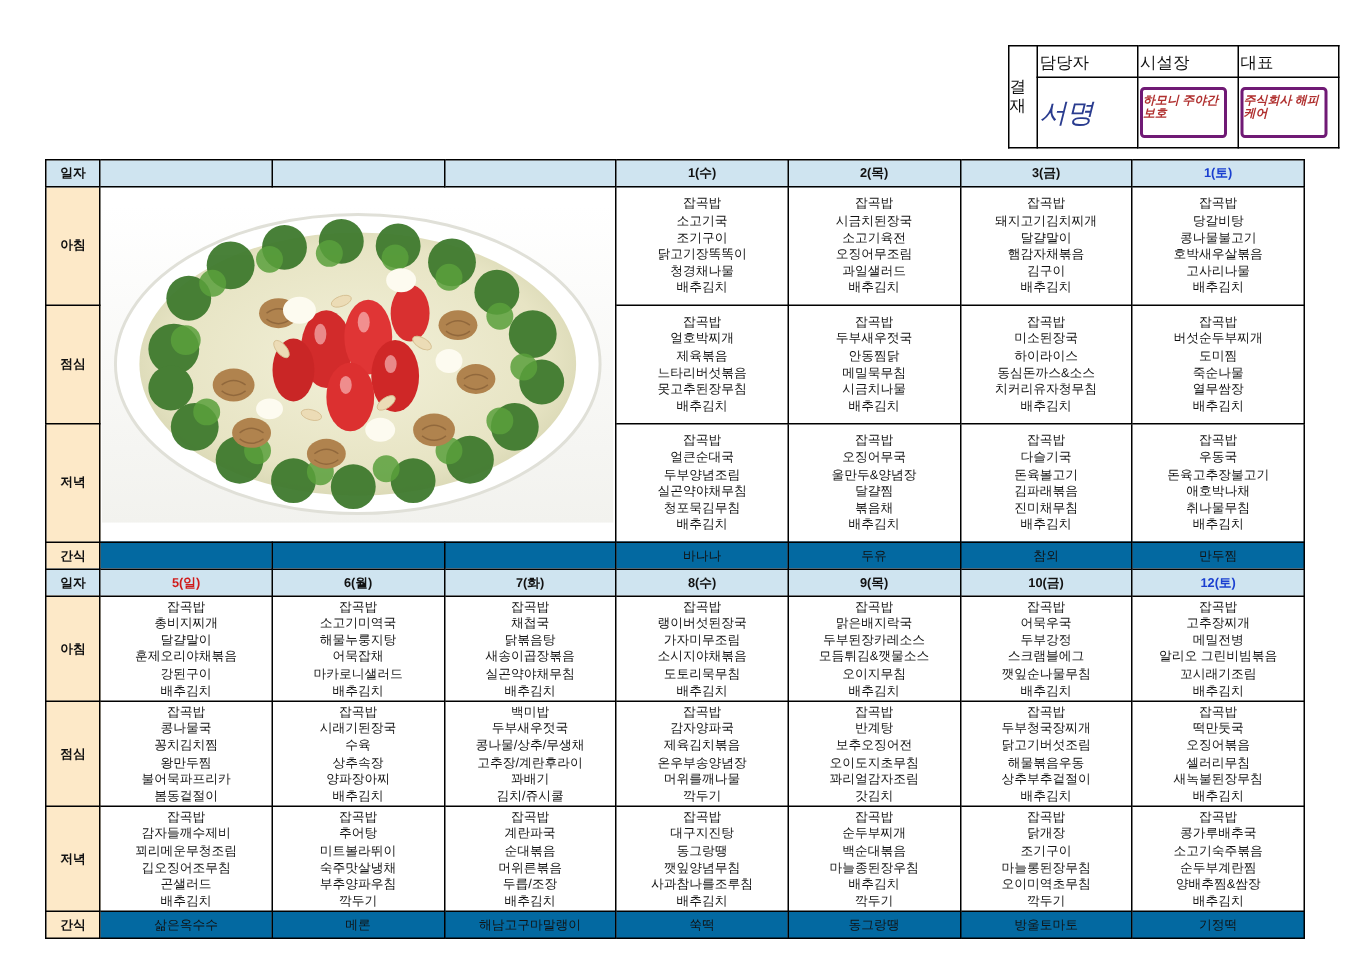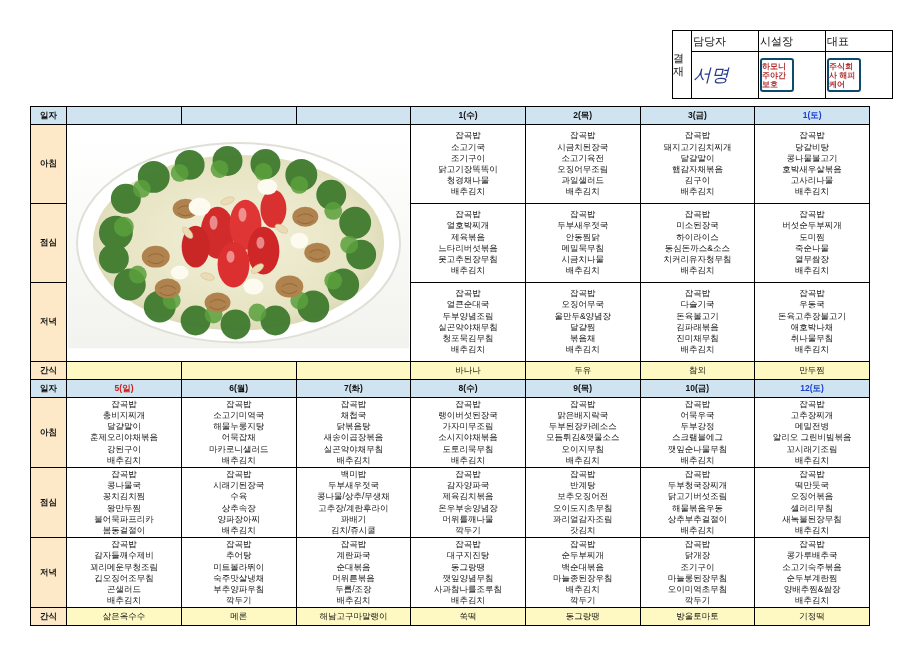--- a/index.html
+++ b/index.html
@@ -25,24 +25,25 @@
     border-collapse:collapse;
   }
   .approval td{
     border:1px solid #000;text-align:left;vertical-align:middle;
     font-size:11px;
   }
   .approval .vhead{width:18px;height:62px;font-size:11px;line-height:13px;padding:0;}
   .approval .chead{width:64px;height:18px;}
   .approval .cell{width:64px;height:44px;position:relative;}
   .stamp{
-    display:inline-block;width:34px;height:34px;border:2px solid #0c4a6e;
+    display:inline-block;width:58px;height:34px;border:2px solid #701a75;
     border-radius:3px;color:#b0302f;font-size:8px;line-height:9px;
     padding:2px 0 0 0;box-sizing:border-box;font-weight:bold;
     letter-spacing:0;
+    font-style:italic;
   }
   .sign-script{
     display:inline-block;color:#2a3c8f;font-size:18px;
     font-family:"DejaVu Serif","Liberation Serif",serif;font-style:italic;
   }
 
   
   table.menu{
     position:absolute;left:30px;top:106px;
     border-collapse:collapse;width:840px;
@@ -57,21 +58,21 @@
     word-break:keep-all;
   }
   .daterow td{
     background:#cfe4f0;font-weight:bold;font-size:10px;height:15px;
   }
   .daterow td.sat{color:#1a3fd0;}
   .daterow td.sun{color:#d01a1a;}
   .rowlabel{
     background:#fde9c8;font-weight:bold;font-size:11px;width:36px;
   }
-  .snackrow td{background:#fef9c3;height:15px;font-size:9px;}
+  .snackrow td{background:#0369a1;height:15px;font-size:9px;}
   .snackrow td.rowlabel{background:#fde9c8;}
   .photo-cell{padding:0;background:#ffffff;}
   .photo{
     width:100%;height:100%;display:block;
   }
 </style>
 </head>
 <body>
 
 <div class="page">

